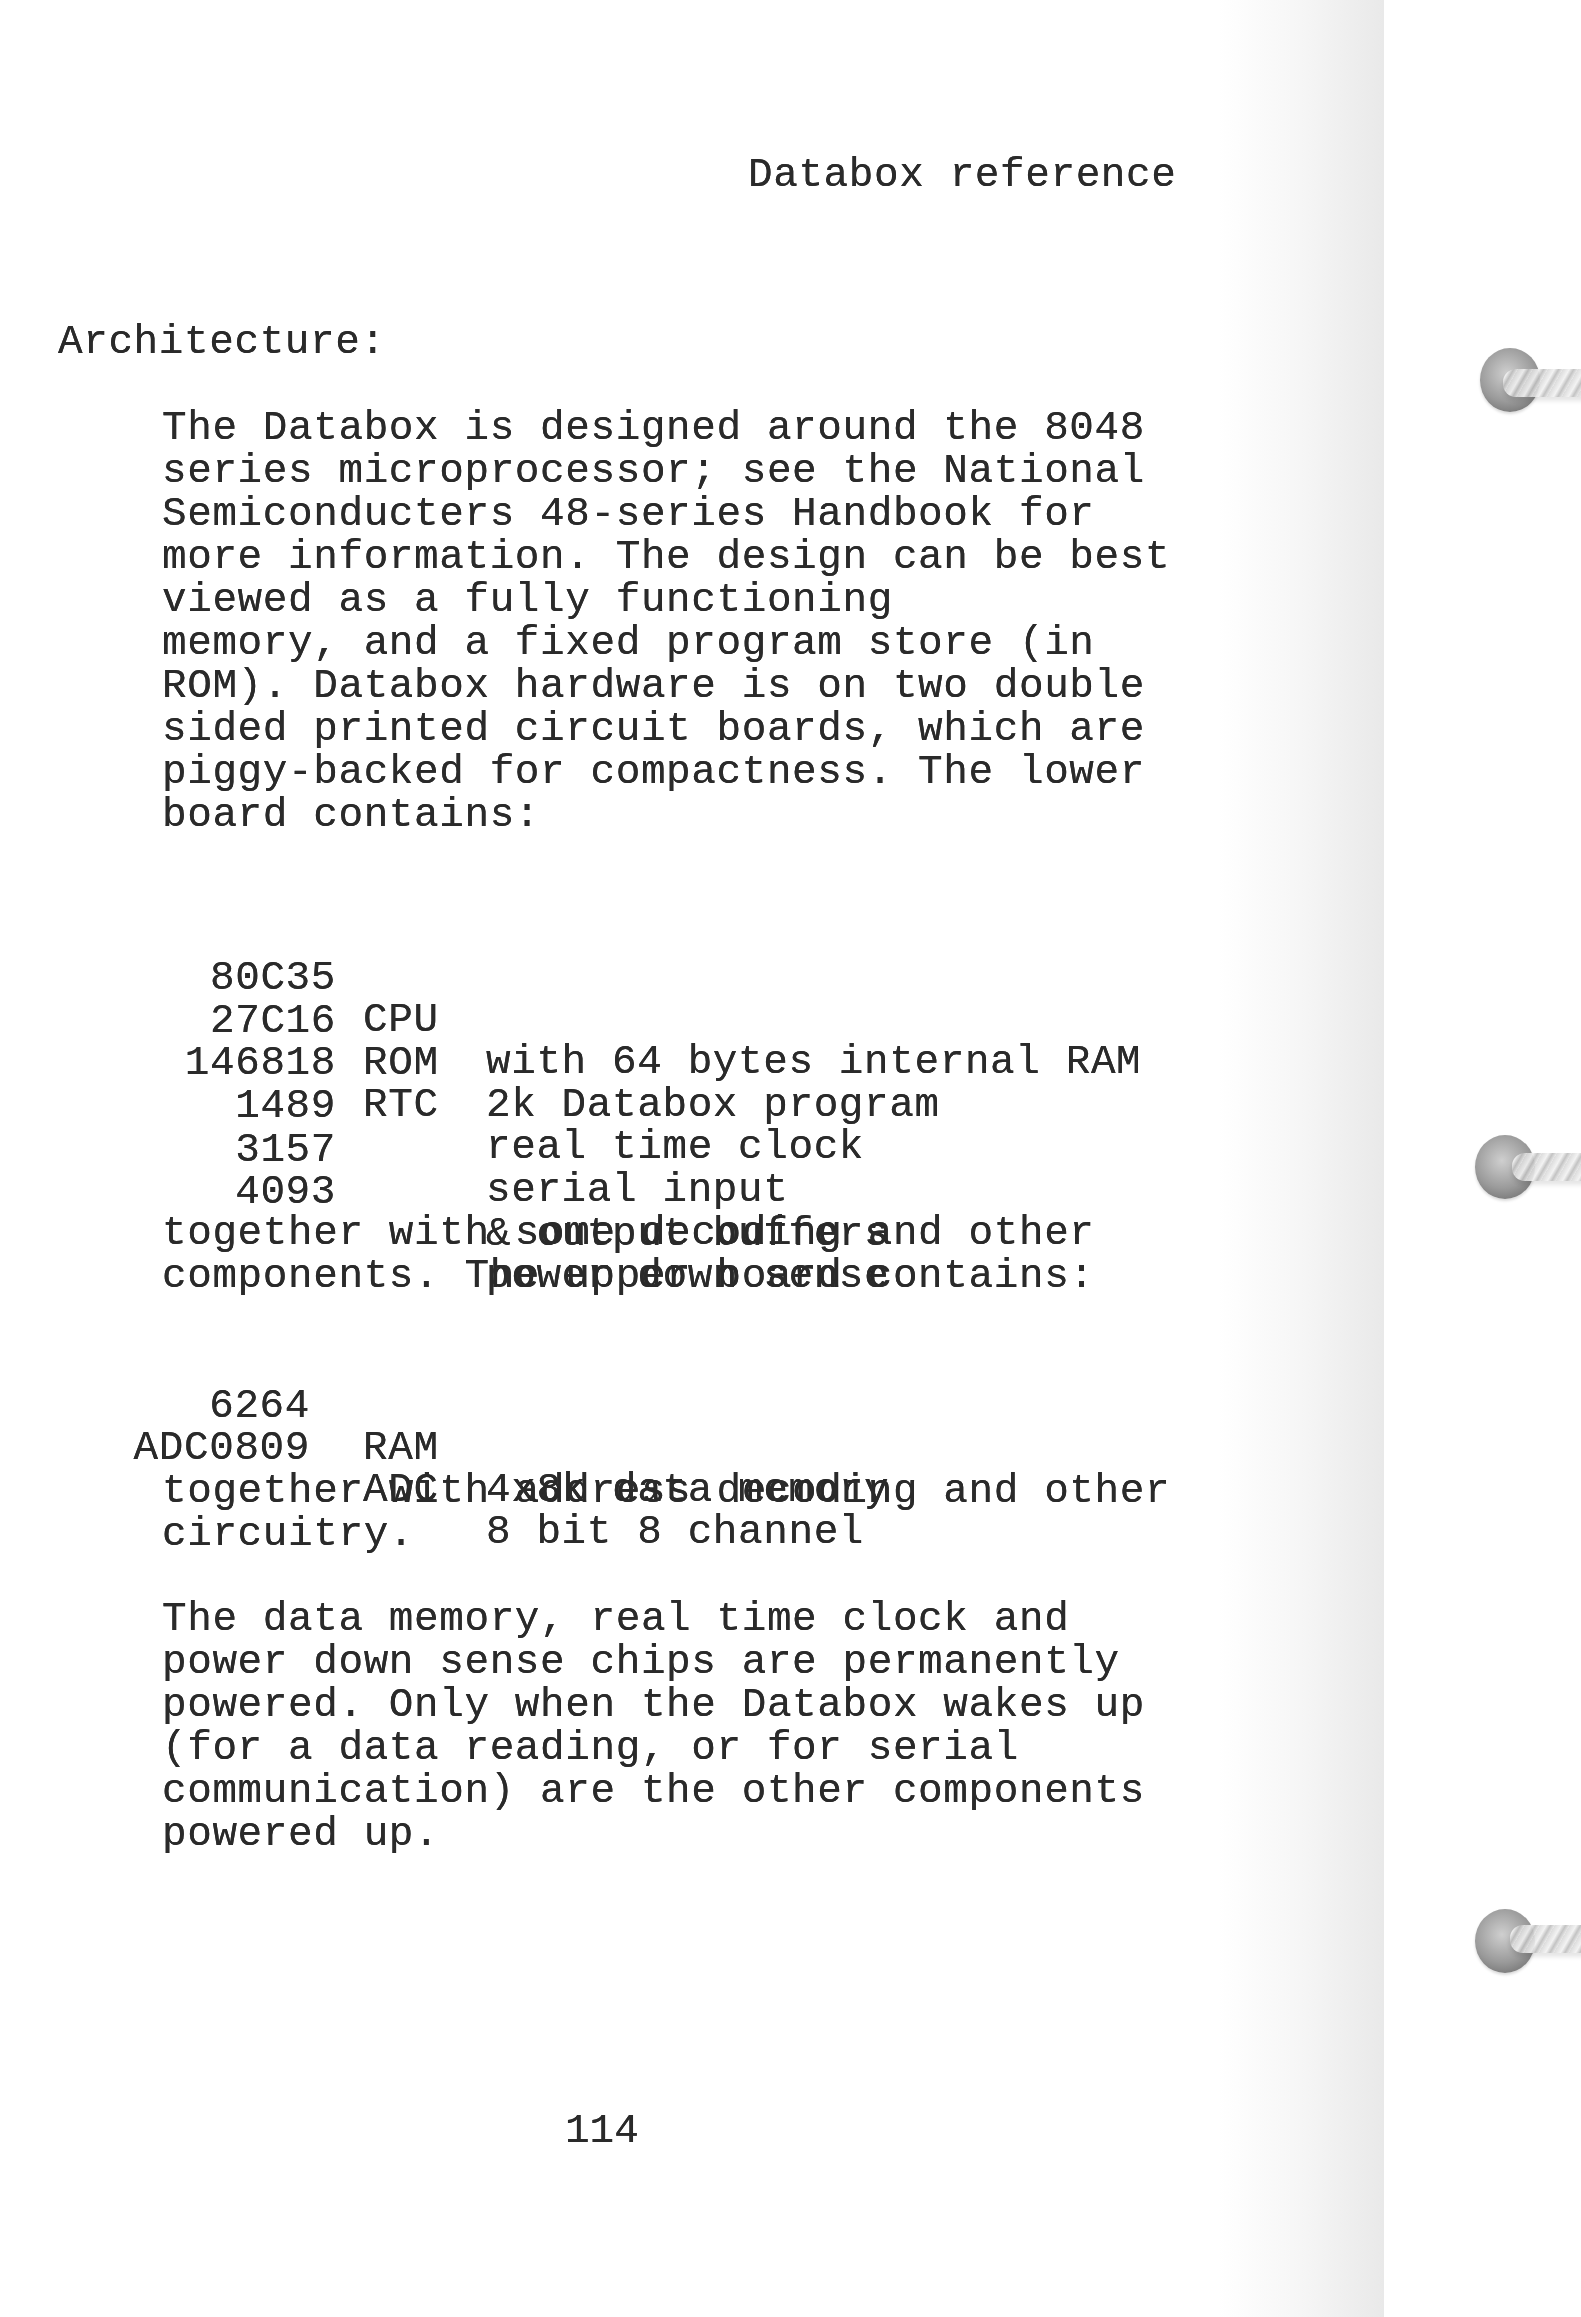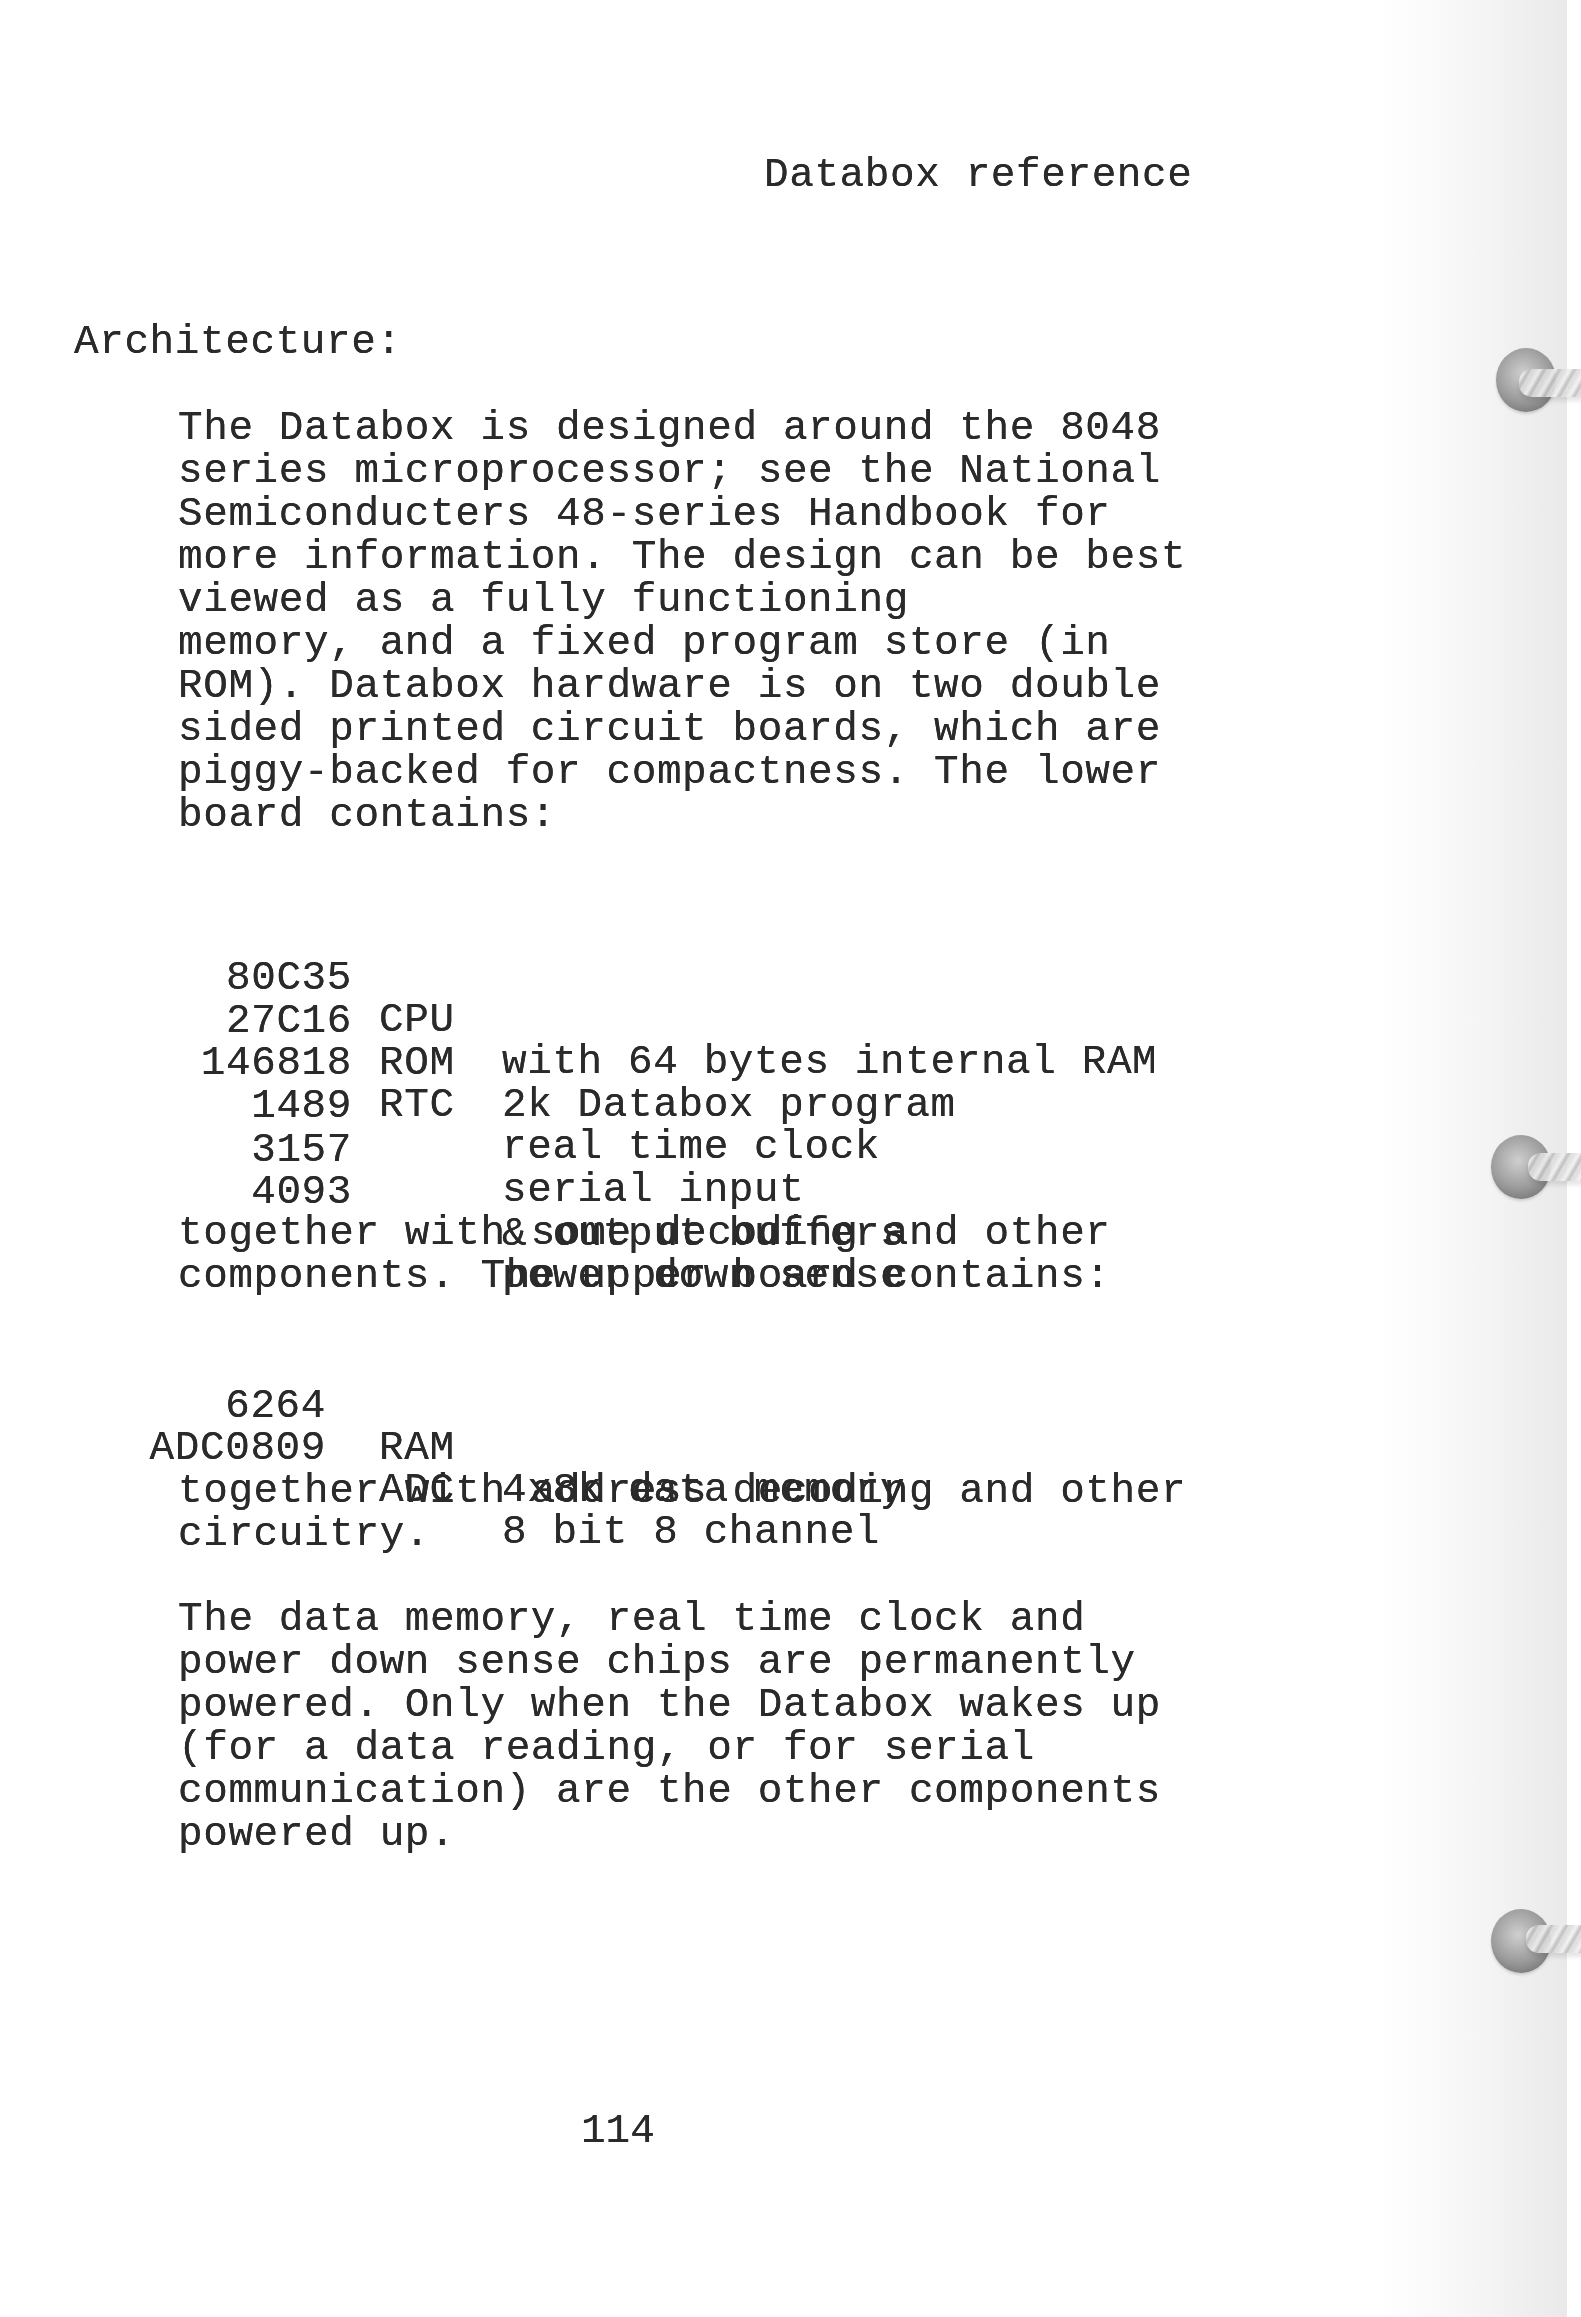--- a/index.html
+++ b/index.html
@@ -3,23 +3,22 @@
 <meta charset="utf-8">
 <style>
   html, body { margin:0; padding:0; }
   body {
     width:1582px; height:2317px; position:relative; overflow:hidden;
     background:#ffffff;
     font-family:"Liberation Mono", "DejaVu Sans Mono", monospace;
     color:#2a2a2a;
   }
   .page {
-    position:absolute; left:0; top:0; width:1551px; height:2317px;
+    position:absolute; left:0; top:0; width:1384px; height:2317px;
     background:linear-gradient(to right, #ffffff 0%, #ffffff 88%, #f6f6f6 94%, #e9e9e9 100%);
-    margin-left:16px;
   }
   .line {
     position:absolute; white-space:pre; font-size:41px; line-height:1;
     letter-spacing:0.6px; text-shadow:0 0 0.6px #333;
   }
   .header { left:748px; top:155px; }
   .section-title { left:58px; top:322px; }
   .para { position:absolute; left:162px; }
   .para .pl { display:block; white-space:pre; font-size:41px; height:43px; line-height:43px; letter-spacing:0.6px; text-shadow:0 0 0.6px #333; }
   .chip-table { position:absolute; left:0; }

